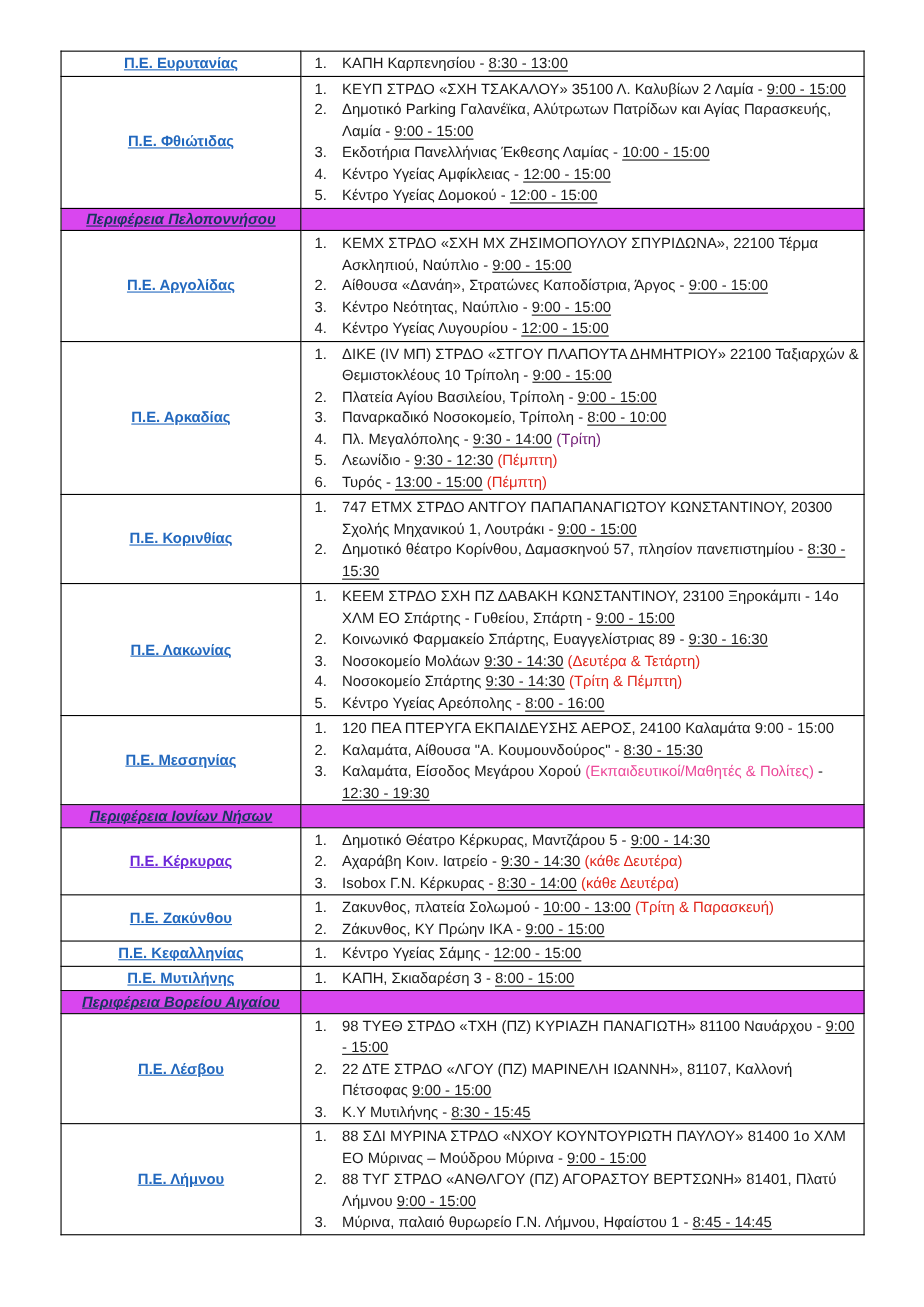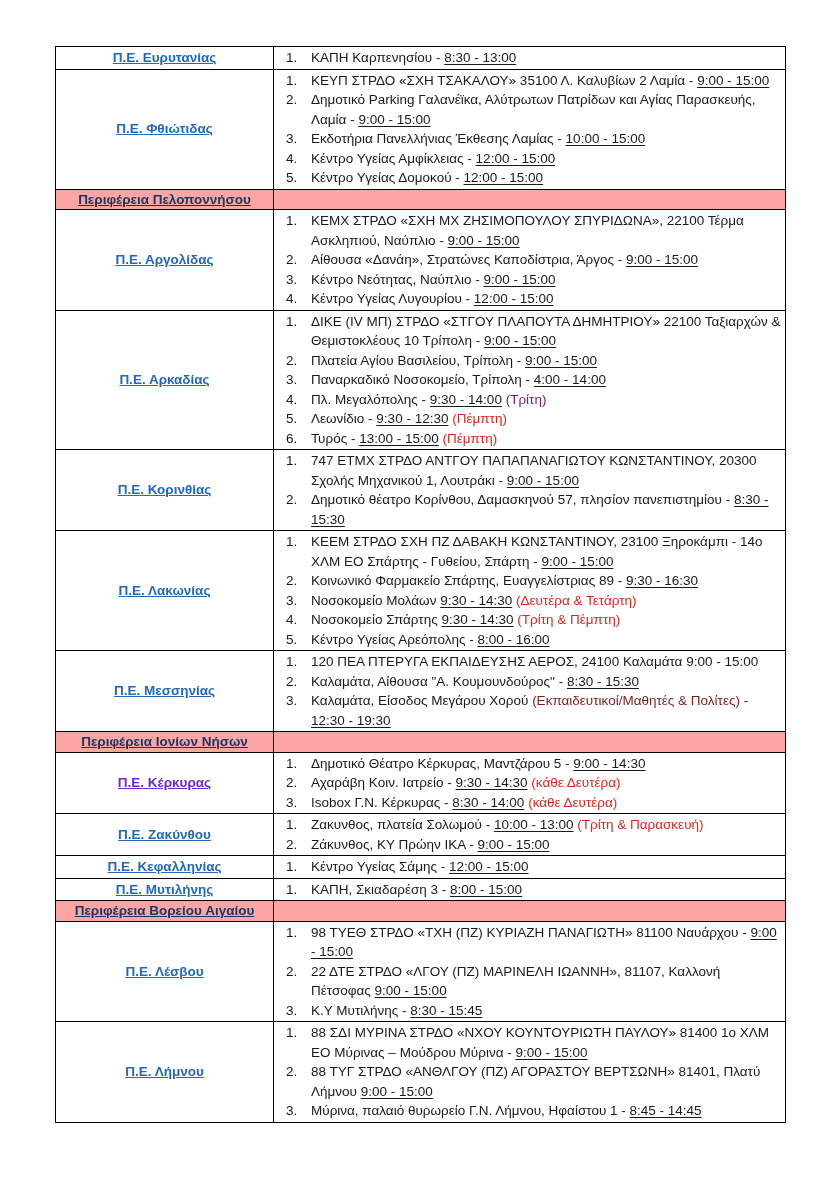--- a/index.html
+++ b/index.html
@@ -7,21 +7,21 @@
   .page{position:relative;width:832px;height:1188px;background:#ffffff;overflow:hidden;}
   table.sched{position:absolute;left:55px;top:46px;width:730px;border-collapse:collapse;table-layout:fixed;}
   table.sched td{border:1px solid #000;font-size:13.5px;line-height:19.5px;color:#1a1a1a;}
   td.region-cell{width:218px;text-align:center;vertical-align:middle;padding:0 4px;}
   .region-link{font-weight:bold;text-decoration:underline;cursor:pointer;}
   td.items-cell{width:512px;vertical-align:middle;padding:1px 3px 1px 12px;}
   .item{display:flex;align-items:flex-start;}
   .num{flex:0 0 25px;}
   .txt{flex:1;min-width:0;}
   .u{text-decoration:underline;text-underline-offset:2px;}
-  tr.hdr-row td{background:#fca5a5;padding:0 4px;}
+  tr.hdr-row td{background:#d946ef;padding:0 4px;font-style:italic;}
   tr.hdr-row td.region-cell{text-align:center;}
   .hdr-text{font-weight:bold;text-decoration:underline;}
 </style>
 </head>
 <body>
 
 <div class="page">
   <table class="sched">
     <colgroup>
       <col style="width:218px">
@@ -93,21 +93,21 @@
             <div class="item">
               <span class="num">1.</span>
               <span class="txt"><span>ΔΙΚΕ (IV ΜΠ) ΣΤΡΔΟ «ΣΤΓΟΥ ΠΛΑΠΟΥΤΑ ΔΗΜΗΤΡΙΟΥ» 22100 Ταξιαρχών &amp; Θεμιστοκλέους 10 Τρίπολη - </span><span class="u">9:00 - 15:00</span></span>
             </div>
             <div class="item">
               <span class="num">2.</span>
               <span class="txt"><span>Πλατεία Αγίου Βασιλείου, Τρίπολη - </span><span class="u">9:00 - 15:00</span></span>
             </div>
             <div class="item">
               <span class="num">3.</span>
-              <span class="txt"><span>Παναρκαδικό Νοσοκομείο, Τρίπολη - </span><span class="u">4:00 - 14:00</span></span>
+              <span class="txt"><span>Παναρκαδικό Νοσοκομείο, Τρίπολη - </span><span class="u">8:00 - 10:00</span></span>
             </div>
             <div class="item">
               <span class="num">4.</span>
               <span class="txt"><span>Πλ. Μεγαλόπολης - </span><span class="u">9:30 - 14:00</span><span> </span><span style="color: #701a75;">(Τρίτη)</span></span>
             </div>
             <div class="item">
               <span class="num">5.</span>
               <span class="txt"><span>Λεωνίδιο - </span><span class="u">9:30 - 12:30</span><span> </span><span style="color: rgb(224, 38, 28);">(Πέμπτη)</span></span>
             </div>
             <div class="item">
@@ -160,21 +160,21 @@
             <div class="item">
               <span class="num">1.</span>
               <span class="txt"><span>120 ΠΕΑ ΠΤΕΡΥΓΑ ΕΚΠΑΙΔΕΥΣΗΣ ΑΕΡΟΣ, 24100 Καλαμάτα 9:00 - 15:00</span></span>
             </div>
             <div class="item">
               <span class="num">2.</span>
               <span class="txt"><span>Καλαμάτα, Αίθουσα "Α. Κουμουνδούρος" - </span><span class="u">8:30 - 15:30</span></span>
             </div>
             <div class="item">
               <span class="num">3.</span>
-              <span class="txt"><span>Καλαμάτα, Είσοδος Μεγάρου Χορού </span><span style="color: #7f1d1d;">(Εκπαιδευτικοί/Μαθητές &amp; Πολίτες)</span><span> - </span><span class="u">12:30 - 19:30</span></span>
+              <span class="txt"><span>Καλαμάτα, Είσοδος Μεγάρου Χορού </span><span style="color: #ec4899;">(Εκπαιδευτικοί/Μαθητές &amp; Πολίτες)</span><span> - </span><span class="u">12:30 - 19:30</span></span>
             </div>
           </td>
         </tr>
         <tr class="hdr-row">
           <td class="region-cell"><span class="hdr-text" style="color: rgb(23, 55, 94);">Περιφέρεια Ιονίων Νήσων</span></td>
           <td class="items-cell"></td>
         </tr>
         <tr>
           <td class="region-cell"><span class="region-link" style="color: #6d28d9;">Π.Ε. Κέρκυρας</span></td>
           <td class="items-cell">

